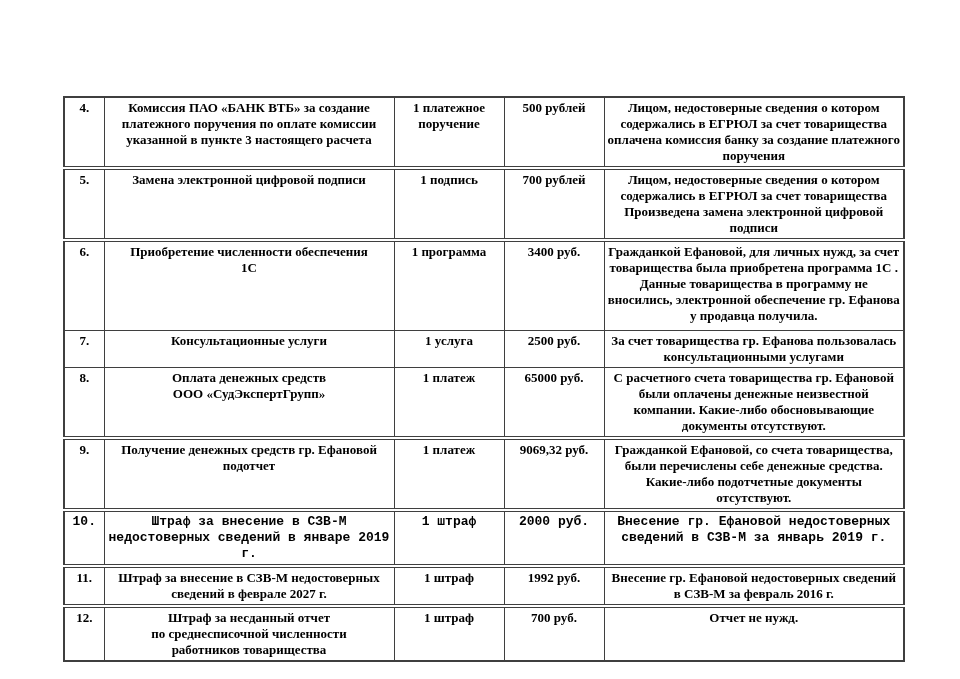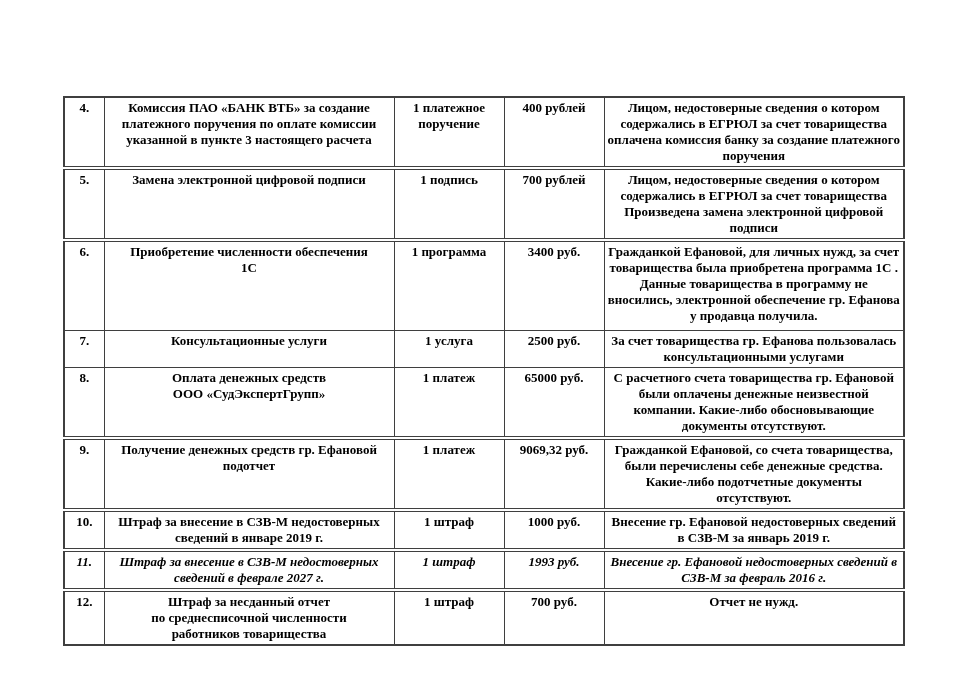--- a/index.html
+++ b/index.html
@@ -37,22 +37,22 @@
   }
   
   tr.sep td { border-top: 4px double #3f3f3f; }
 
   tr.r0 td { height: 62px; }
   tr.r1 td { height: 60px; }
   tr.r2 td { height: 90px; }
   tr.r3 td { height: 35px; }
   tr.r4 td { height: 61px; }
   tr.r5 td { height: 61px; }
-  tr.r6 td { height: 30px; }
-  tr.r7 td { height: 40px; font-style: italic; }
+  tr.r6 td { height: 30px; font-family: Liberation Mono, monospace; }
+  tr.r7 td { height: 40px; }
   tr.r8 td { height: 47px; }
 
   col.c-num    { width: 40px;  }
   col.c-desc   { width: 290px; }
   col.c-qty    { width: 110px; }
   col.c-amount { width: 100px; }
   col.c-note   { width: 300px; }
 </style>
 </head>
 <body>
@@ -64,21 +64,21 @@
         <col class="c-desc">
         <col class="c-qty">
         <col class="c-amount">
         <col class="c-note">
     </colgroup>
     <tbody>
       <tr class="r0">
         <td>4.</td>
         <td>Комиссия ПАО «БАНК ВТБ» за создание платежного поручения по оплате комиссии указанной в пункте 3 настоящего расчета</td>
         <td>1 платежное поручение</td>
-        <td>400 рублей</td>
+        <td>500 рублей</td>
         <td>Лицом, недостоверные сведения о котором содержались в ЕГРЮЛ за счет товарищества оплачена комиссия банку за создание платежного поручения</td>
       </tr>
       <tr class="r1 sep">
         <td>5.</td>
         <td>Замена электронной цифровой подписи</td>
         <td>1 подпись</td>
         <td>700 рублей</td>
         <td>Лицом, недостоверные сведения о котором содержались в ЕГРЮЛ за счет товарищества Произведена замена электронной цифровой подписи</td>
       </tr>
       <tr class="r2 sep">
@@ -109,28 +109,28 @@
         <td>9.</td>
         <td>Получение денежных средств гр. Ефановой подотчет</td>
         <td>1 платеж</td>
         <td>9069,32 руб.</td>
         <td>Гражданкой Ефановой, со счета товарищества, были перечислены себе денежные средства. Какие-либо подотчетные документы отсутствуют.</td>
       </tr>
       <tr class="r6 sep">
         <td>10.</td>
         <td>Штраф за внесение в СЗВ-М недостоверных сведений в январе 2019 г.</td>
         <td>1 штраф</td>
-        <td>1000 руб.</td>
+        <td>2000 руб.</td>
         <td>Внесение гр. Ефановой недостоверных сведений в СЗВ-М за январь 2019 г.</td>
       </tr>
       <tr class="r7 sep">
         <td>11.</td>
         <td>Штраф за внесение в СЗВ-М недостоверных сведений в феврале 2027 г.</td>
         <td>1 штраф</td>
-        <td>1993 руб.</td>
+        <td>1992 руб.</td>
         <td>Внесение гр. Ефановой недостоверных сведений в СЗВ-М за февраль 2016 г.</td>
       </tr>
       <tr class="r8 sep">
         <td>12.</td>
         <td>Штраф за несданный отчет
 по среднесписочной численности
 работников товарищества</td>
         <td>1 штраф</td>
         <td>700 руб.</td>
         <td>Отчет не нужд.</td>

